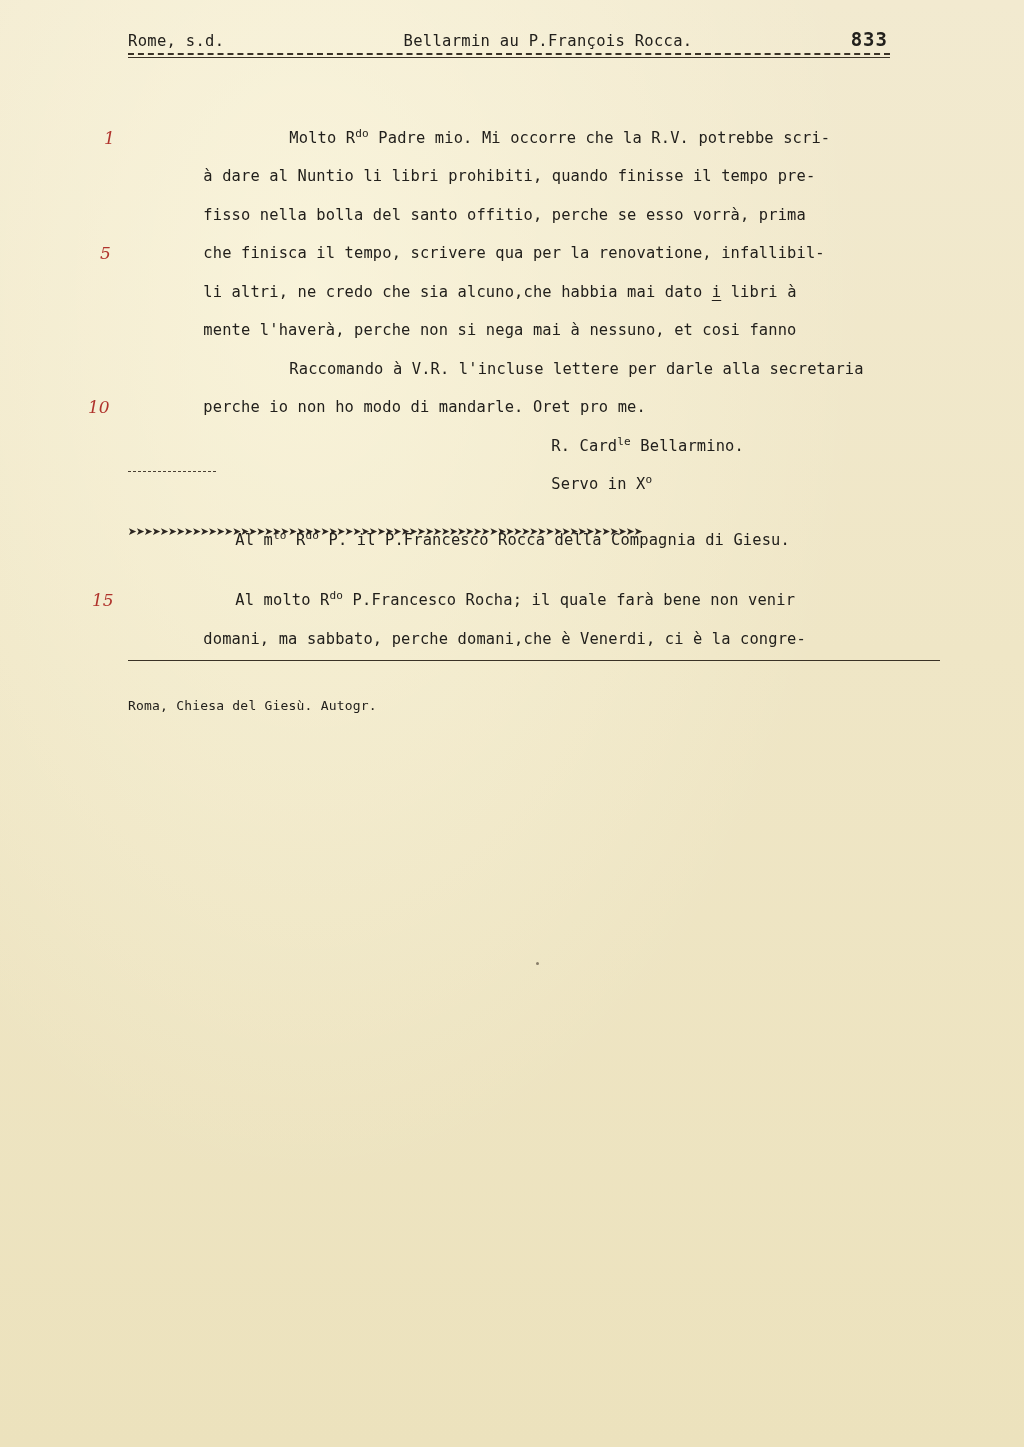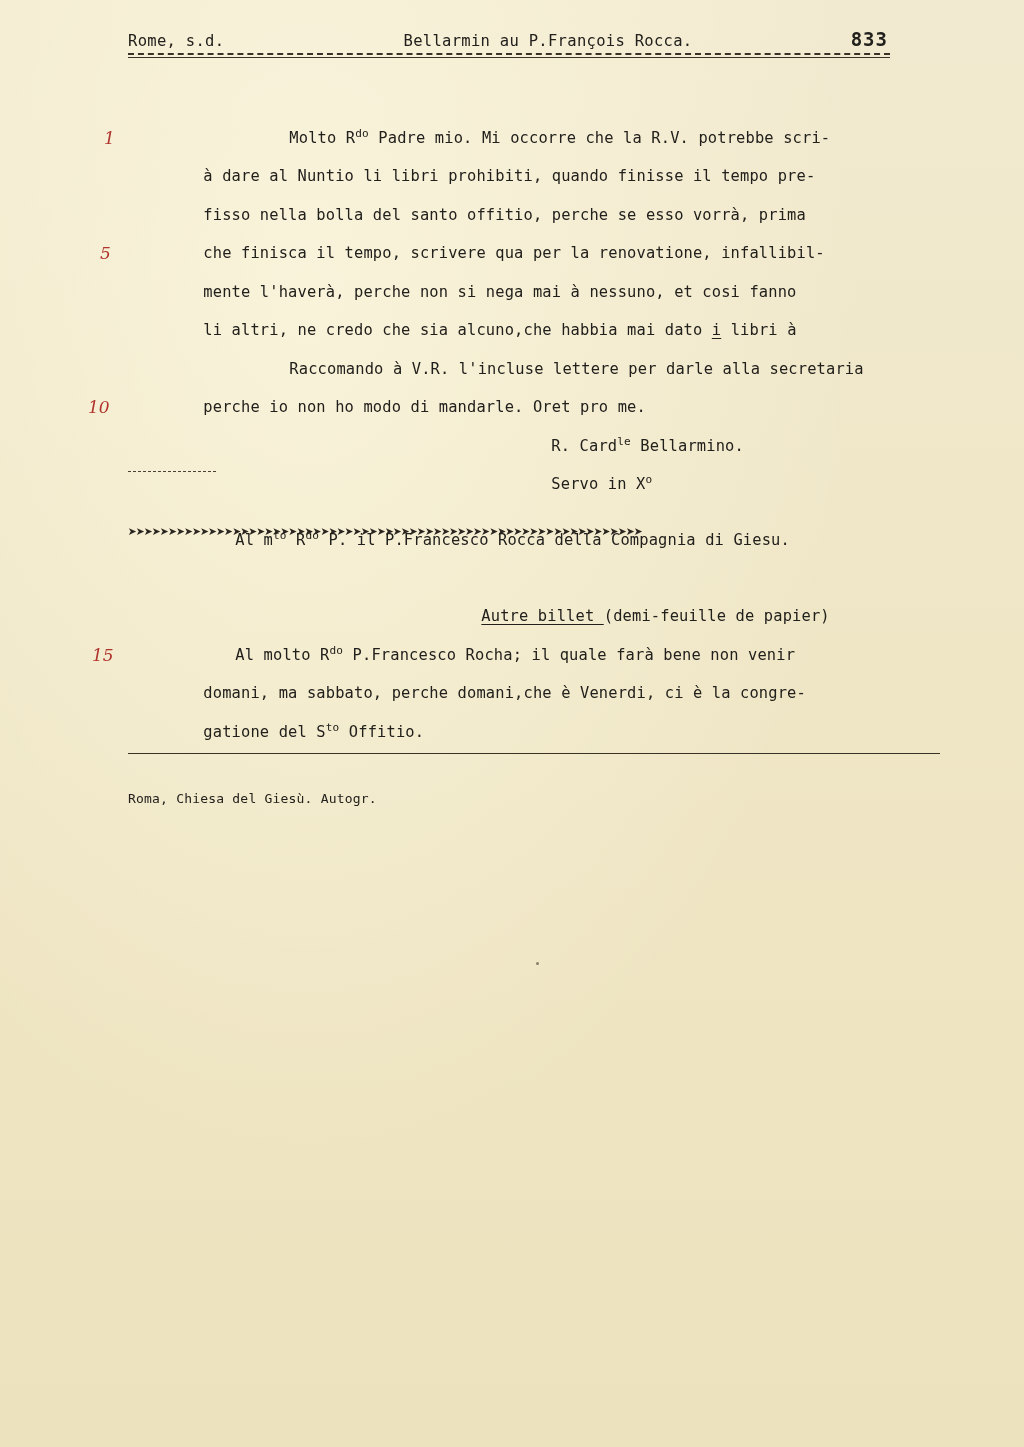--- a/index.html
+++ b/index.html
@@ -165,25 +165,25 @@
 
       <div class="ln">
         <span>fisso nella bolla del santo offitio, perche se esso vorrà, prima</span>
       </div>
 
       <div class="ln">
         <span class="marginno">5</span><span>che finisca il tempo, scrivere qua per la renovatione, infallibil-</span>
       </div>
 
       <div class="ln">
+        <span>li altri, ne credo che sia alcuno,che habbia mai dato </span><span class="u">i</span><span> libri à</span>
+      </div>
+
+      <div class="ln">
         <span>mente l'haverà, perche non si nega mai à nessuno, et cosi fanno</span>
-      </div>
-
-      <div class="ln">
-        <span>li altri, ne credo che sia alcuno,che habbia mai dato </span><span class="u">i</span><span> libri à</span>
       </div>
 
 
       <div class="ln indent-par">
         <span>Raccomando à V.R. l'incluse lettere per darle alla secretaria</span>
       </div>
 
       <div class="ln">
         <span class="marginno" style="left:-40px">10</span><span>perche io non ho modo di mandarle. Oret pro me.</span>
       </div>
@@ -197,35 +197,29 @@
       </div>
 
       <div class="short-rule"></div>
 
       <div class="ln indent-small">
         <span>Al m</span><sup>to</sup><span> R</span><sup>do</sup><span> P. il P.Francesco Rocca della Compagnia di Giesu.</span>
       </div>
 
       <div class="arrowband">➤➤➤➤➤➤➤➤➤➤➤➤➤➤➤➤➤➤➤➤➤➤➤➤➤➤➤➤➤➤➤➤➤➤➤➤➤➤➤➤➤➤➤➤➤➤➤➤➤➤➤➤➤➤➤➤➤➤➤➤➤➤➤➤</div>
 
-      <div class="ln autre-head" style="margin-top:16px">
-        <span class="u">Autre billet </span><span>(demi-feuille de papier)</span>
-      </div>
 
       <div class="ln indent-small">
         <span class="marginno" style="left:-36px">15</span><span>Al molto R</span><sup>do</sup><span> P.Francesco Rocha; il quale farà bene non venir</span>
       </div>
 
       <div class="ln">
         <span>domani, ma sabbato, perche domani,che è Venerdi, ci è la congre-</span>
       </div>
 
-      <div class="ln">
-        <span>gatione del S</span><sup>to</sup><span> Offitio.</span>
-      </div>
 
       <div class="bottom-rule"></div>
 
       <div class="colophon">Roma, Chiesa del Giesù. Autogr.</div>
     </div>
   </div>
   <div class="speck"></div>
 </div>
 
 </body></html>

